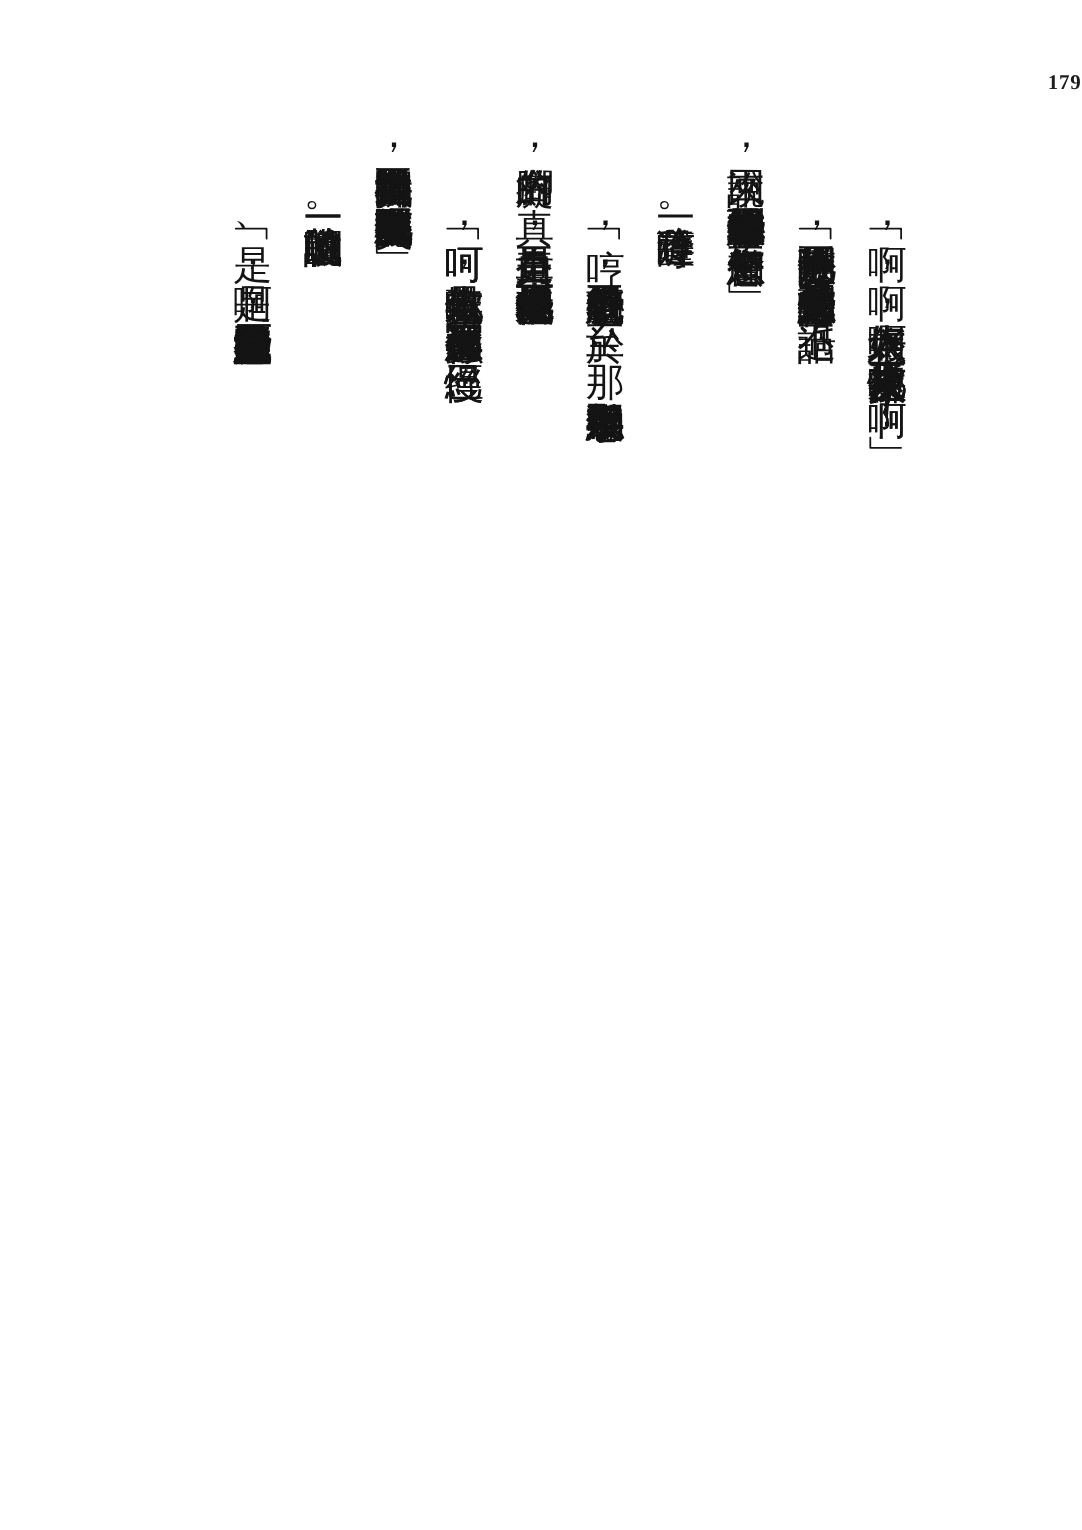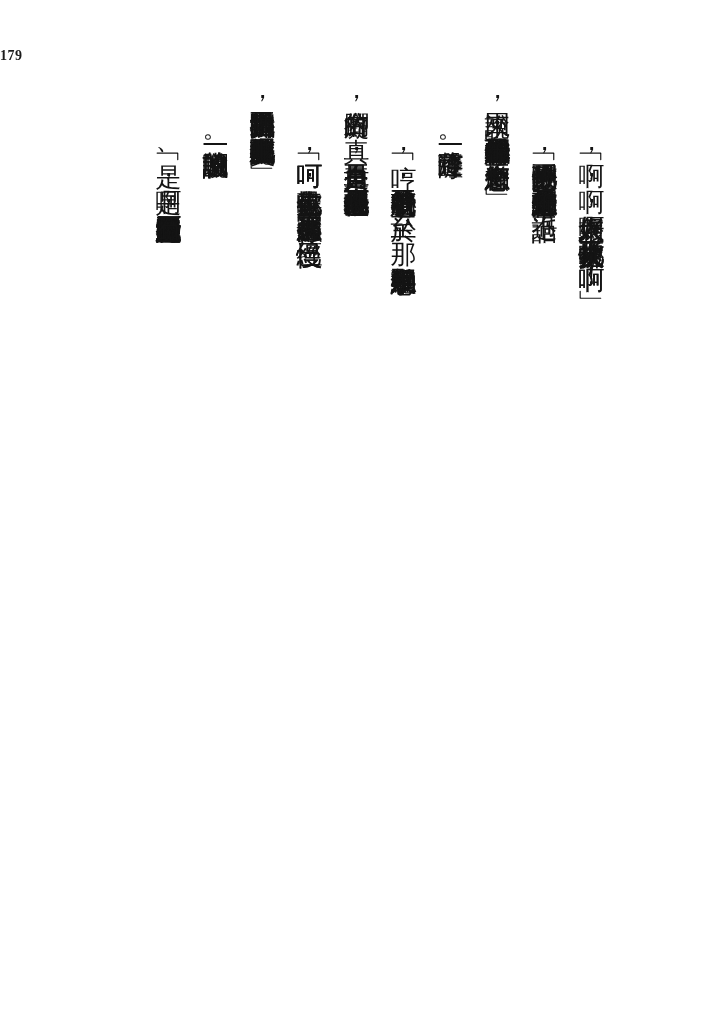--- a/index.html
+++ b/index.html
@@ -17,21 +17,21 @@
   .page {
     position: absolute;
     inset: 0;
     background: #ffffff;
   }
   .page-number {
     position: absolute;
     top: 48px;
     left: 0;
     width: 100%;
-    text-align: left;
+    text-align: right;
     font-size: 14px;
     font-weight: bold;
     color: #1c1c1c;
     letter-spacing: 0.5px;
   }
   .text-block {
     position: absolute;
     top: 92px;
     right: 106px;
     height: 912px;

